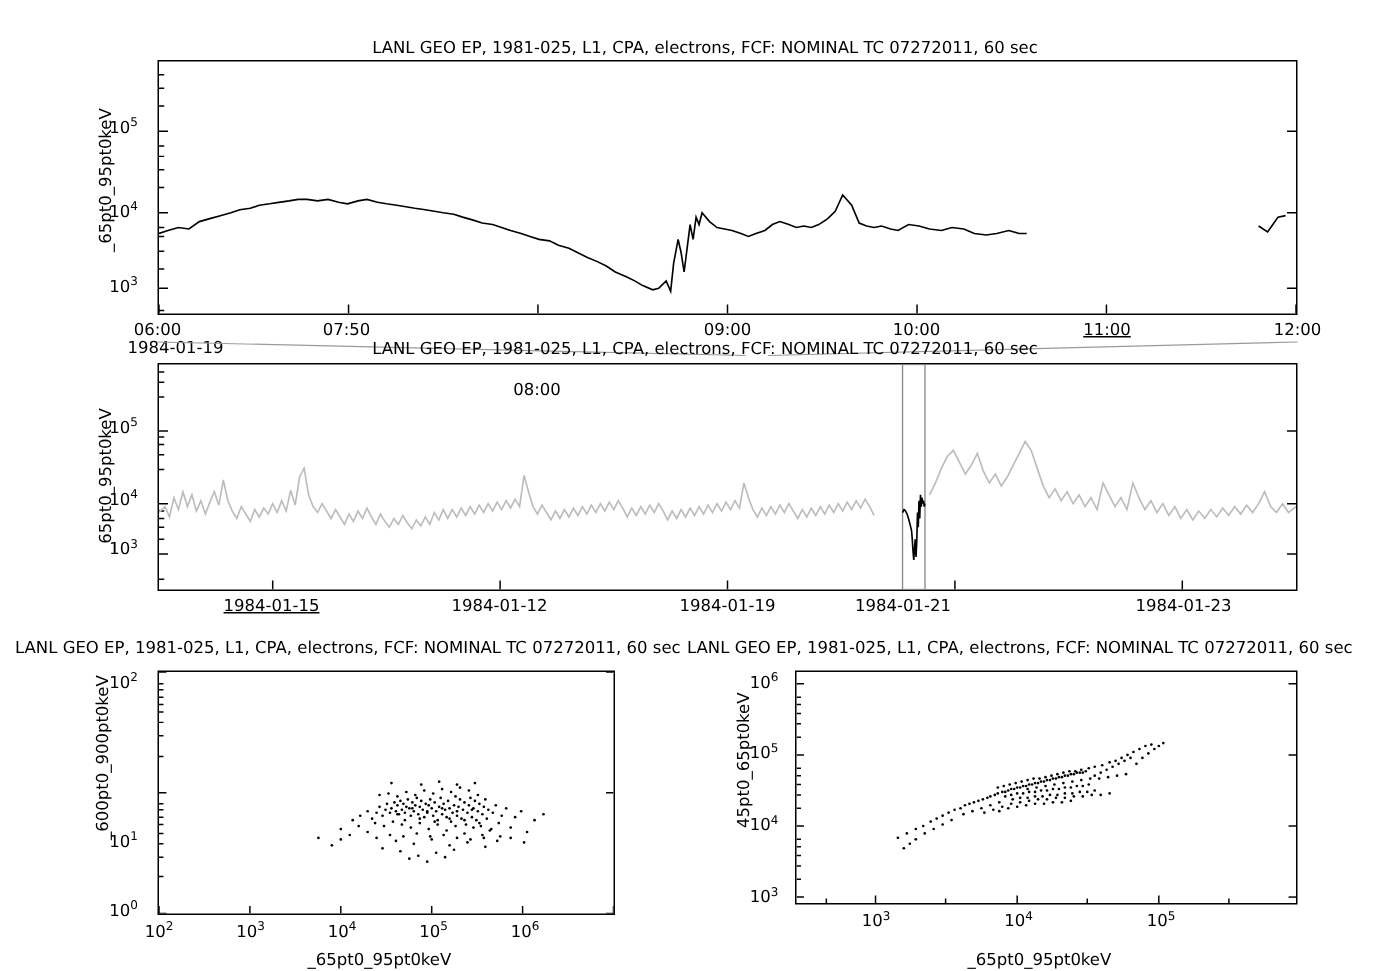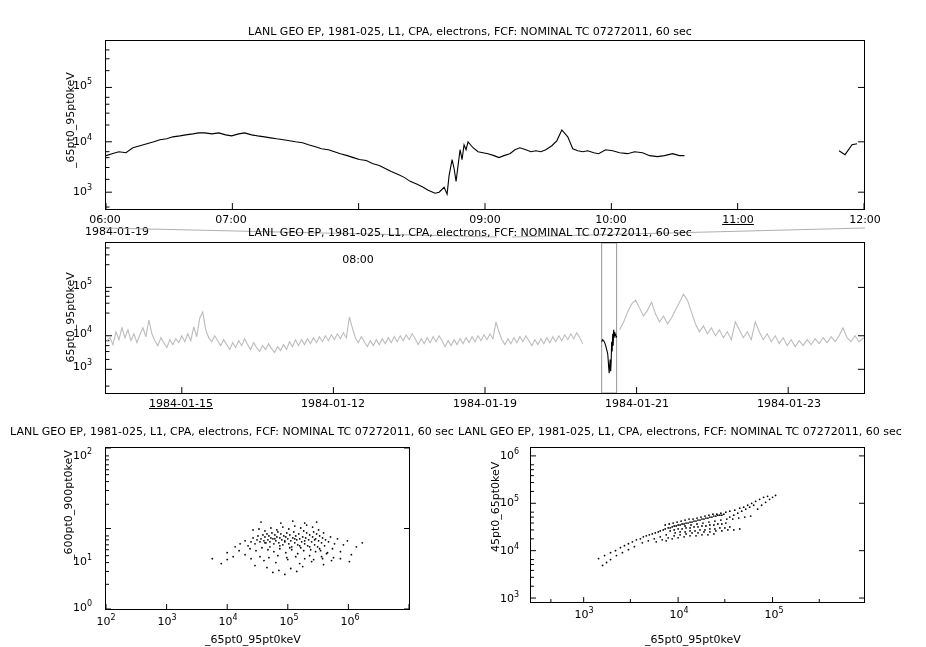--- a/index.html
+++ b/index.html
@@ -117,21 +117,21 @@
               323,151 330,154 334,153 339,148 342,155 344,136 347,120 349,129 351,142 353,126
               355,110 357,120 359,105 361,110 363,102 368,108 373,112 378,113 383,114 389,116
               394,118 399,116 405,114 410,110 415,108 421,110 426,112 431,111 436,112 441,110
               447,106 452,101 457,90 463,97 468,109 473,111 478,112 483,111 489,113 494,114
               501,110 508,111 515,113 523,114 530,112 538,113 545,116 553,117 560,116 568,114
               575,116 580,116"></polyline>
     <polyline fill="none" stroke="#000000" stroke-width="1.1" points="735,111 741,115 748,105 753,104"></polyline>
   </svg>
 
   <div class="tick-label-x" style="left:85px; top:213px; width:40px;">06:00</div>
-  <div class="tick-label-x" style="left:211px; top:213px; width:40px;">07:00</div>
+  <div class="tick-label-x" style="left:211px; top:213px; width:40px;">07:50</div>
   <div class="tick-label-x" style="left:338px; top:213px; width:40px;margin-top:40px;">08:00</div>
   <div class="tick-label-x" style="left:465px; top:213px; width:40px;">09:00</div>
   <div class="tick-label-x" style="left:591px; top:213px; width:40px;">10:00</div>
   <div class="tick-label-x" style="left:718px; top:213px; width:40px;text-decoration:underline;">11:00</div>
   <div class="tick-label-x" style="left:845px; top:213px; width:40px;">12:00</div>
   <div class="tick-label-x" style="left:85px; top:225px; width:90px; text-align:left;">1984-01-19</div>
 </div>
 
 <svg class="connector" style="left:0px; top:215px; width:926px; height:35px;" viewBox="0 0 926 35">
   <line x1="105" y1="13" x2="497" y2="22" stroke="#9a9a9a" stroke-width="0.8"></line>
@@ -201,21 +201,21 @@
     <rect x="497" y="0" width="15" height="152" fill="none" stroke="#8a8a8a" stroke-width="0.9"></rect>
 
     <polyline fill="none" stroke="#000000" stroke-width="1.1" points="497,100 498,98 499,99 500,101 501,104 502,108 503,112 503.5,118 504,126 504.5,132
               505,124 505.5,118 506,130 506.5,120 507,100 507.5,110 508,92 508.5,104 509,88 509.5,96
               510,90 510.5,94 511,92 511.5,96 512,94"></polyline>
   </svg>
 
   <div class="tick-label-x" style="left:141px; top:397px; width:80px;text-decoration:underline;">1984-01-15</div>
   <div class="tick-label-x" style="left:293px; top:397px; width:80px;">1984-01-12</div>
   <div class="tick-label-x" style="left:445px; top:397px; width:80px;">1984-01-19</div>
-  <div class="tick-label-x" style="left:597px; top:397px; width:80px;">1984-01-21</div>
+  <div class="tick-label-x" style="left:562px; top:397px; width:80px;">1984-01-21</div>
   <div class="tick-label-x" style="left:749px; top:397px; width:80px;">1984-01-23</div>
 </div>
 
 <div class="panel">
   <div class="panel-title" style="left:10px; top:425px; width:460px; text-align:left;">LANL GEO EP, 1981-025, L1, CPA, electrons, FCF: NOMINAL TC 07272011, 60 sec</div>
 
   <div class="ylabel" style="left:62px; top:560px; width:140px;">_600pt0_900pt0keV</div>
 
   <div class="tick-label-y" style="left:56px; top:599px; width:36px;"><span>10</span><span class="sup">0</span></div>
   <div class="tick-label-y" style="left:56px; top:525px; width:36px;margin-top:28px;"><span>10</span><span class="sup">1</span></div>

